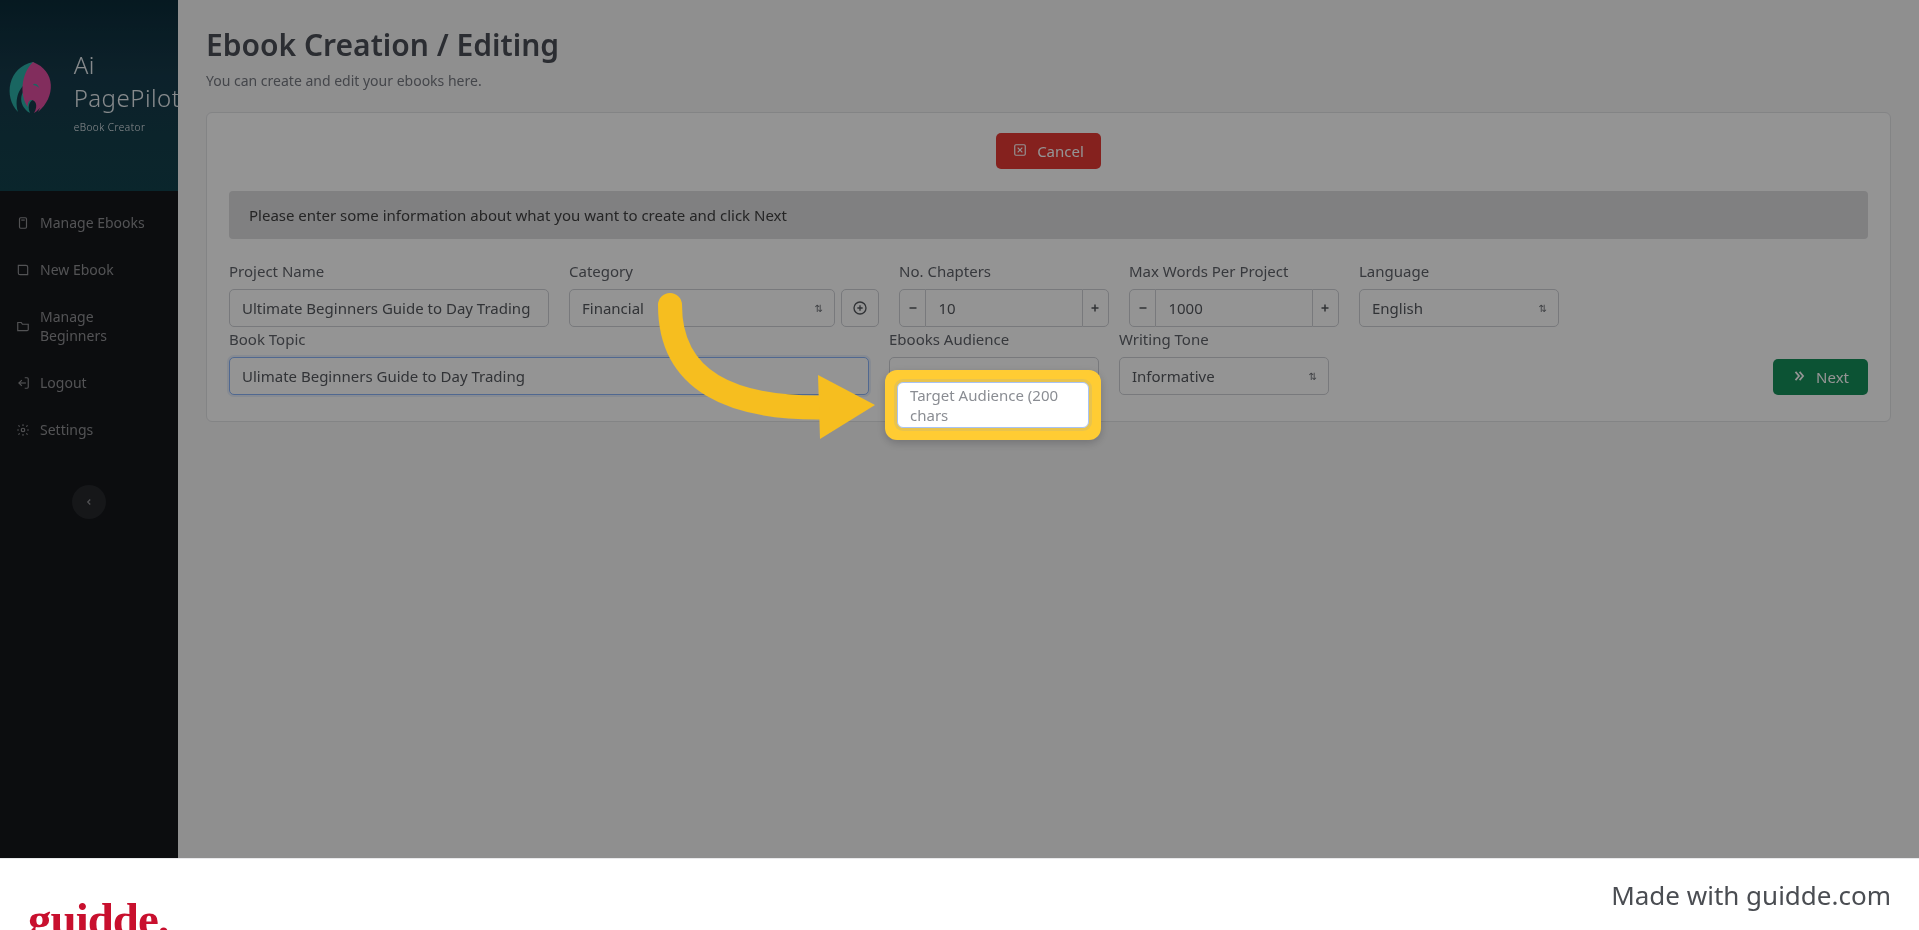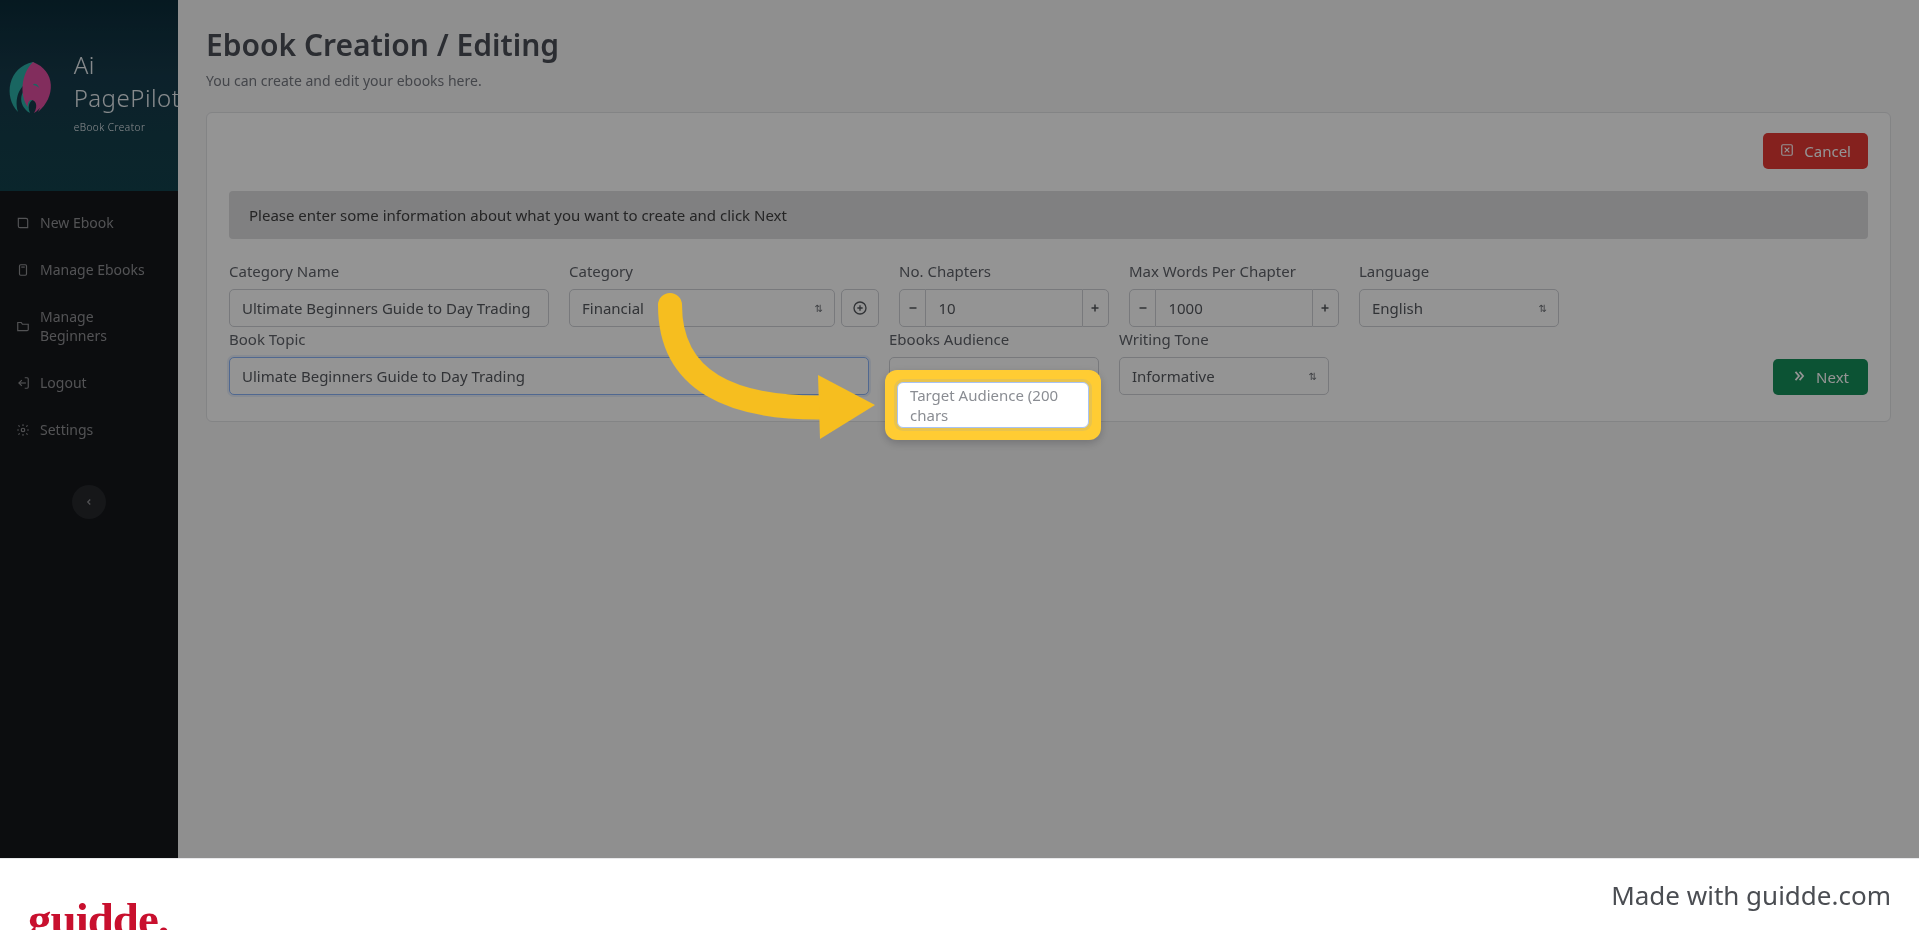--- a/index.html
+++ b/index.html
@@ -14,21 +14,21 @@
 .nav-item { display: flex; align-items: center; gap: 10px; padding: 14px 16px; font-size: 14px; color: #8f8f93; cursor: pointer; }
 .nav-icon { width: 14px; height: 14px; display: inline-flex; align-items: center; justify-content: center; }
 .collapse-btn { width: 34px; height: 34px; border-radius: 50%; background: #26282c; color: #8f8f93; display: flex; align-items: center; justify-content: center; margin: 24px auto 0; cursor: pointer; }
 .avatar-wrap { position: absolute; bottom: 12px; left: 26px; }
 .avatar { width: 44px; height: 44px; border-radius: 50%; background: #5e5e5e; display: flex; align-items: center; justify-content: center; color: #ddd; font-weight: bold; position: relative; }
 .avatar-badge { position: absolute; top: -4px; right: -10px; background: #e53935; color: #fff; border-radius: 10px; padding: 1px 6px; font-size: 11px; font-weight: 600; }
 .main { flex: 1; padding: 24px 28px; overflow: auto; color: #3d4045; }
 .page-title { font-size: 30px; font-weight: 600; color: #4b4f56; }
 .page-sub { font-size: 14px; color: #767980; margin-top: 6px; }
 .card { background: #fff; border: 1px solid #e2e3e6; border-radius: 6px; margin-top: 22px; padding: 20px 22px 26px; }
-.card-header { display: flex; justify-content: flex-end; margin-bottom: 22px; }
+.card-header { display: flex; justify-content: center; margin-bottom: 22px; }
 .btn { display: inline-flex; align-items: center; gap: 10px; height: 36px; padding: 0 16px; border-radius: 5px; font-size: 15px; border: 1px solid transparent; cursor: pointer; }
 .btn-danger { background: #e53935; color: #fff; }
 .btn-success { background: #168f5a; color: #fff; padding: 0 18px; }
 .info-strip { background: #dcdcdf; padding: 14px 20px; font-size: 15px; color: #404040; border-radius: 4px; margin-bottom: 22px; }
 .form-grid { display: grid; grid-template-columns: 320px 310px 210px 210px 200px; gap: 20px; align-items: end; }
 .form-row2 { display: grid; grid-template-columns: 640px 210px 210px 1fr; gap: 20px; align-items: end; margin-top: 2px; }
 .fld-label { font-size: 15px; color: #60636a; margin-bottom: 8px; }
 .input, .select { height: 38px; border: 1px solid #cfd1d6; border-radius: 5px; padding: 8px 12px; font-size: 15px; color: #55585e; background: #fff; width: 100%; }
 .select-wrap { position: relative; display: flex; gap: 6px; align-items: stretch; }
 .select-wrap .select { appearance: none; padding-right: 28px; }
@@ -69,33 +69,33 @@
         <div>
           <div class="logo-text">Ai PagePilot</div>
           <span class="logo-text sub" style="font-size:10px">eBook Creator</span>
         </div>
       </div>
     </div>
     <nav class="nav">
       <div class="nav-item">
         <span class="nav-icon">
             <svg width="14" height="14" viewBox="0 0 24 24" fill="none" stroke="currentColor" stroke-width="2">
-              <path d="M4 4h13a3 3 0 013 3v13H7a3 3 0 01-3-3V4z"></path>
-            </svg>
-          </span>
-        <span>New Ebook</span>
-      </div>
-      <div class="nav-item">
-        <span class="nav-icon">
-            <svg width="14" height="14" viewBox="0 0 24 24" fill="none" stroke="currentColor" stroke-width="2">
               <rect x="6" y="3" width="12" height="18" rx="2"></rect>
               <path d="M9 7h6"></path>
             </svg>
           </span>
         <span>Manage Ebooks</span>
+      </div>
+      <div class="nav-item">
+        <span class="nav-icon">
+            <svg width="14" height="14" viewBox="0 0 24 24" fill="none" stroke="currentColor" stroke-width="2">
+              <path d="M4 4h13a3 3 0 013 3v13H7a3 3 0 01-3-3V4z"></path>
+            </svg>
+          </span>
+        <span>New Ebook</span>
       </div>
       <div class="nav-item">
         <span class="nav-icon">
             <svg width="14" height="14" viewBox="0 0 24 24" fill="none" stroke="currentColor" stroke-width="2">
               <path d="M3 6h6l2 3h10v9a2 2 0 01-2 2H3V6z"></path>
             </svg>
           </span>
         <span>Manage Beginners</span>
       </div>
       <div class="nav-item">
@@ -147,21 +147,21 @@
                 <path d="M8 8l8 8M16 8l-8 8" stroke="currentColor" stroke-width="2"></path>
               </svg></span>
           <span>Cancel</span>
         </button>
       </div>
 
       <div class="info-strip">Please enter some information about what you want to create and click Next</div>
 
       <div class="form-grid">
         <div>
-          <div class="fld-label">Category Name</div>
+          <div class="fld-label">Project Name</div>
           <input class="input" value="Ultimate Beginners Guide to Day Trading" style="">
         </div>
         <div>
           <div class="fld-label">Category</div>
           <div class="select-wrap">
             <div style="position:relative; flex:1;">
               <input class="input select" readonly="" value="Financial" style="">
               <span class="select-caret">⇅</span>
             </div>
             <button class="icon-btn">
@@ -182,21 +182,21 @@
               </button>
             <input class="input" value="10" style="">
             <button class="icon-btn">
                 <svg width="12" height="12" viewBox="0 0 24 24" stroke="currentColor" stroke-width="3">
                   <path d="M12 5v14M5 12h14"></path>
                 </svg>
               </button>
           </div>
         </div>
         <div>
-          <div class="fld-label">Max Words Per Chapter</div>
+          <div class="fld-label">Max Words Per Project</div>
           <div class="stepper">
             <button class="icon-btn">
                 <svg width="12" height="12" viewBox="0 0 24 24" stroke="currentColor" stroke-width="3">
                   <path d="M5 12h14"></path>
                 </svg>
               </button>
             <input class="input" value="1000" style="">
             <button class="icon-btn">
                 <svg width="12" height="12" viewBox="0 0 24 24" stroke="currentColor" stroke-width="3">
                   <path d="M12 5v14M5 12h14"></path>

